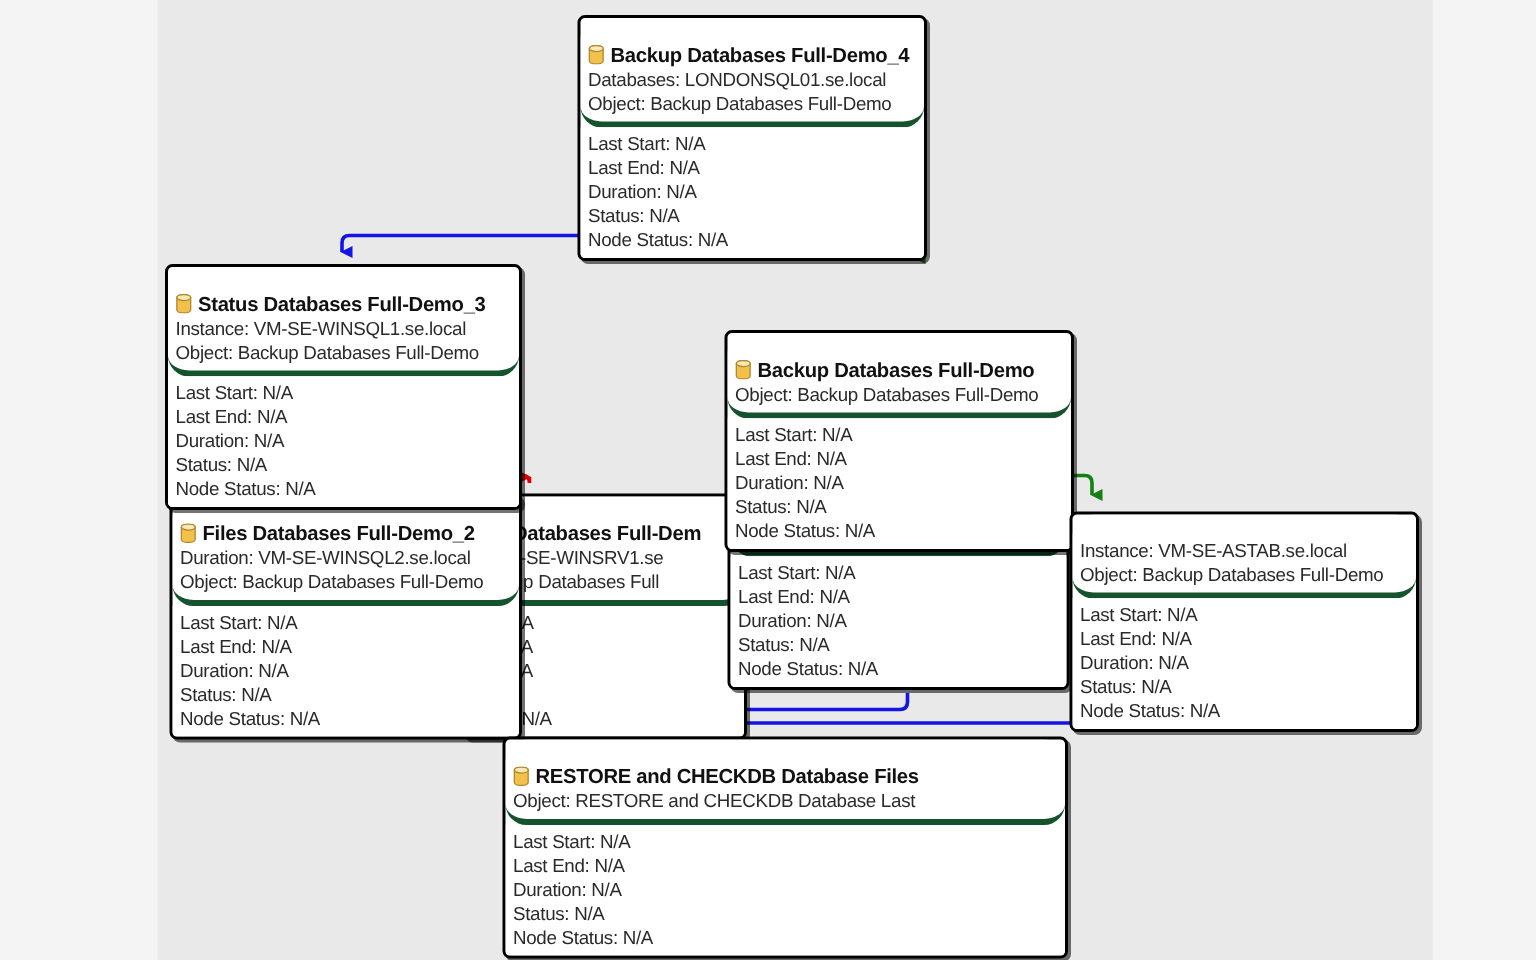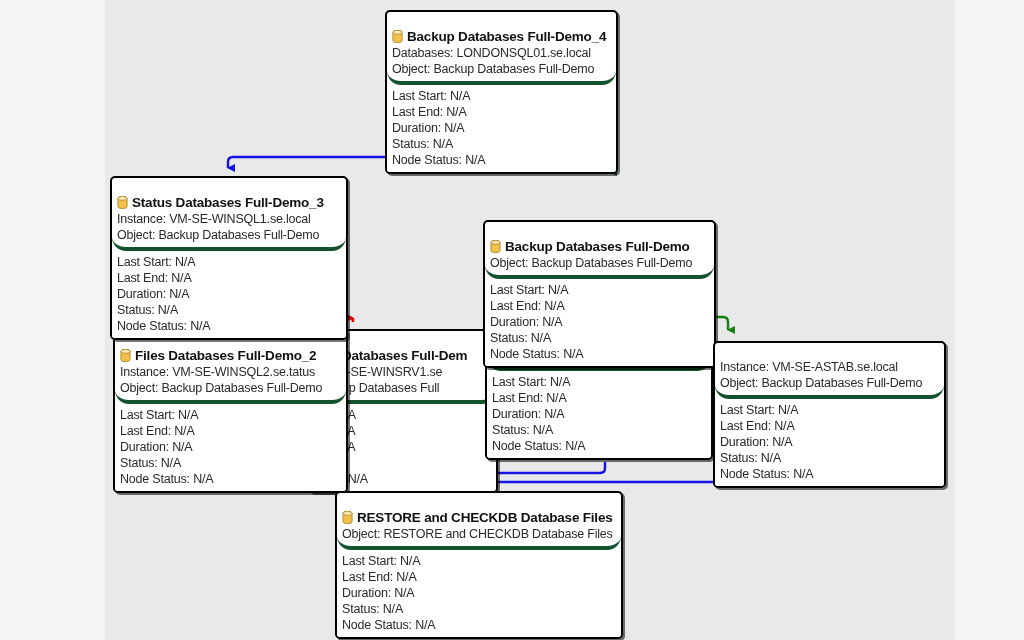--- a/index.html
+++ b/index.html
@@ -215,21 +215,21 @@
         <div class="node-title">
           <span class="db-icon">
             <svg viewBox="0 0 11 13" width="11" height="13">
                 <ellipse cx="5.5" cy="2.4" rx="4.6" ry="2" fill="#f7d98a" stroke="#b08a2e" stroke-width="0.9"></ellipse>
                 <path d="M0.9,2.4 L0.9,10.6 A4.6,2 0 0 0 10.1,10.6 L10.1,2.4" fill="#f2c14b" stroke="#b08a2e" stroke-width="0.9"></path>
                 <ellipse cx="5.5" cy="2.4" rx="4.6" ry="2" fill="#fbe9b5" stroke="#b08a2e" stroke-width="0.9"></ellipse>
               </svg>
           </span>
           <span>Files Databases Full-Demo_2</span>
         </div>
-        <div class="node-sub">Instance: VM-SE-WINSQL2.se.tatus</div>
+        <div class="node-sub">Duration: VM-SE-WINSQL2.se.local</div>
         <div class="node-sub">Object: Backup Databases Full-Demo</div>
       </div>
       <div class="node-body">
         <div class="node-row">Last Start: N/A</div>
         <div class="node-row">Last End: N/A</div>
         <div class="node-row">Duration: N/A</div>
         <div class="node-row">Status: N/A</div>
         <div class="node-row">Node Status: N/A</div>
       </div>
     </div>
@@ -254,33 +254,33 @@
       </div>
       <div class="node-body">
         <div class="node-row">Last Start: N/A</div>
         <div class="node-row">Last End: N/A</div>
         <div class="node-row">Duration: N/A</div>
         <div class="node-row">Status: N/A</div>
         <div class="node-row">Node Status: N/A</div>
       </div>
     </div>
 
-    <div class="node" style="left:230px; top:491px; width:288px; z-index:5;">
+    <div class="node" style="left:230px; top:491px; width:377px; z-index:5;">
       <div class="node-head">
         <div class="node-title">
           <span class="db-icon">
             <svg viewBox="0 0 11 13" width="11" height="13">
                 <ellipse cx="5.5" cy="2.4" rx="4.6" ry="2" fill="#f7d98a" stroke="#b08a2e" stroke-width="0.9"></ellipse>
                 <path d="M0.9,2.4 L0.9,10.6 A4.6,2 0 0 0 10.1,10.6 L10.1,2.4" fill="#f2c14b" stroke="#b08a2e" stroke-width="0.9"></path>
                 <ellipse cx="5.5" cy="2.4" rx="4.6" ry="2" fill="#fbe9b5" stroke="#b08a2e" stroke-width="0.9"></ellipse>
               </svg>
           </span>
           <span>RESTORE and CHECKDB Database Files</span>
         </div>
-        <div class="node-sub">Object: RESTORE and CHECKDB Database Files</div>
+        <div class="node-sub">Object: RESTORE and CHECKDB Database Last</div>
       </div>
       <div class="node-body">
         <div class="node-row">Last Start: N/A</div>
         <div class="node-row">Last End: N/A</div>
         <div class="node-row">Duration: N/A</div>
         <div class="node-row">Status: N/A</div>
         <div class="node-row">Node Status: N/A</div>
       </div>
     </div>
 

